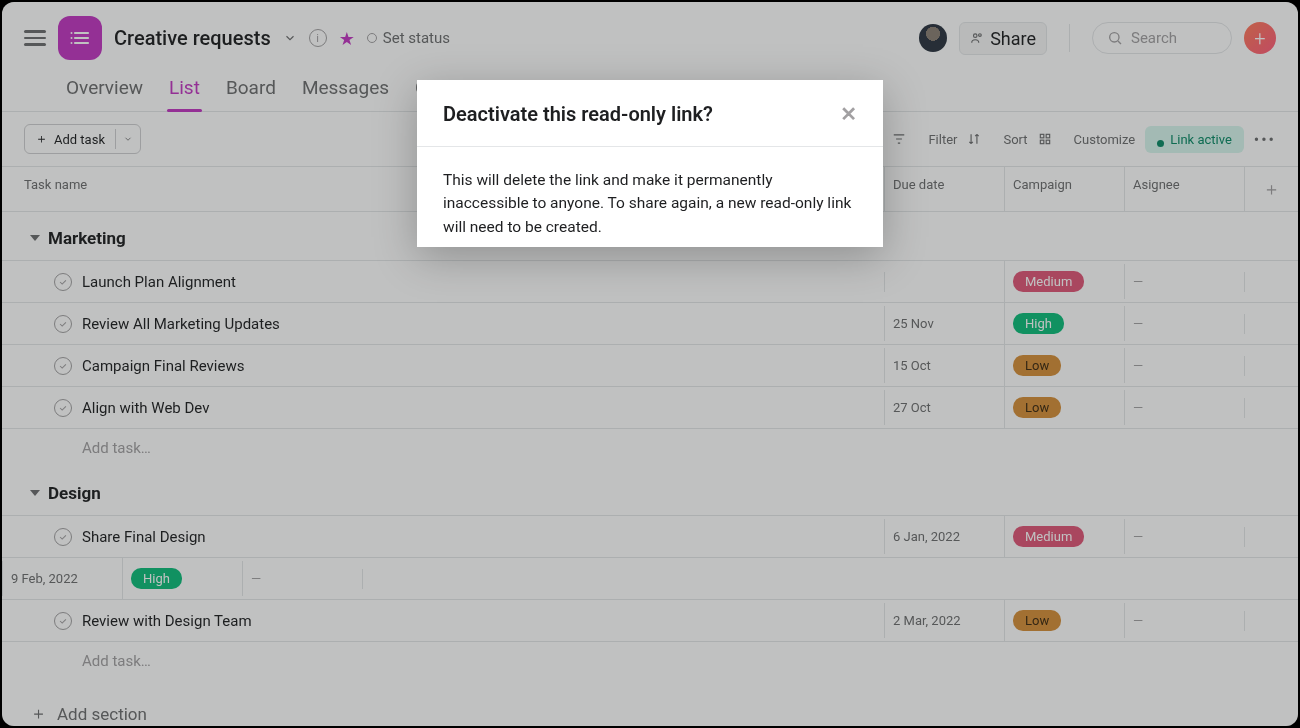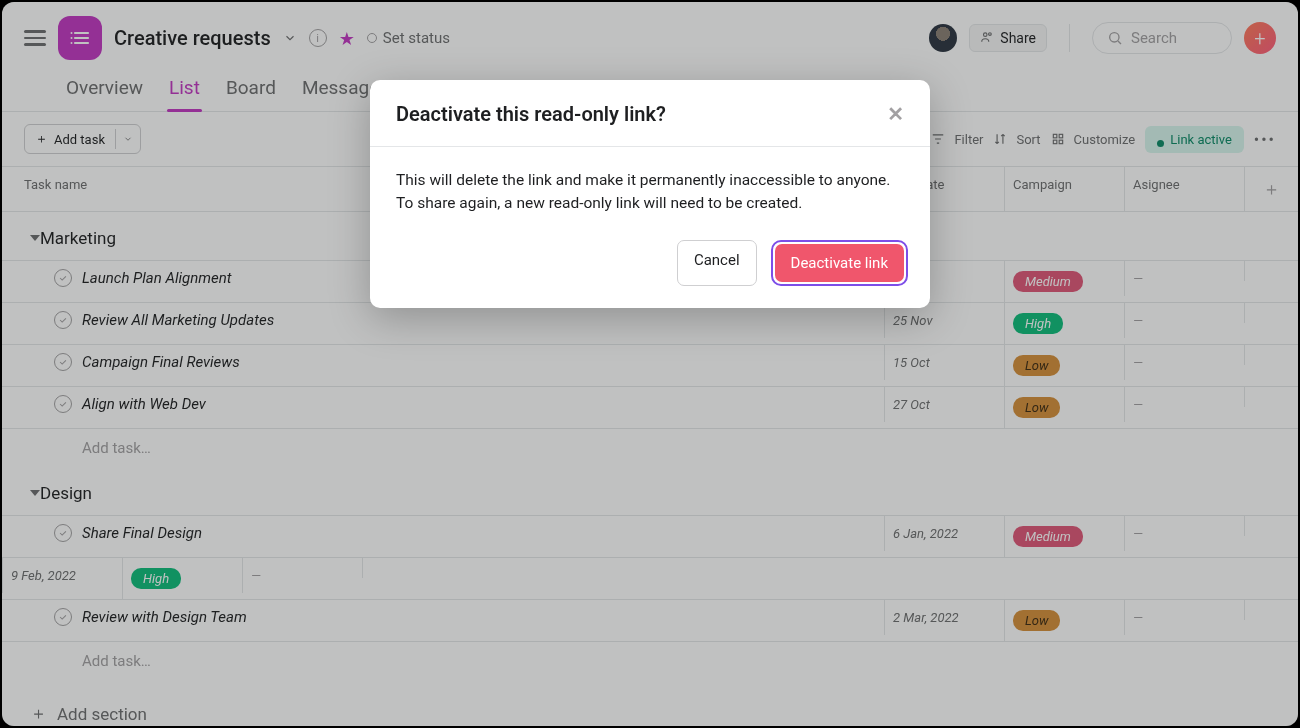--- a/index.html
+++ b/index.html
@@ -26,68 +26,68 @@
   .proj-icon{width:44px;height:44px;border-radius:12px;background:var(--accent);display:flex;align-items:center;justify-content:center;}
   .proj-icon svg{stroke:#fff;}
   .proj-title{font-size:20px;font-weight:500;color:var(--text);}
   .chev{color:#6d6e6f;}
   .info-c{width:18px;height:18px;border:1.5px solid #a2a0a2;border-radius:50%;display:inline-flex;align-items:center;justify-content:center;font-size:11px;color:#a2a0a2;}
   .star{color:var(--accent);font-size:18px;}
   .status{color:#6d6e6f;font-size:15px;display:flex;align-items:center;gap:6px;}
   .status-dot{width:10px;height:10px;border:1.5px solid #a2a0a2;border-radius:50%;}
   .spacer{flex:1;}
   .avatar{width:28px;height:28px;border-radius:50%;background:#2b3440 radial-gradient(circle at 50% 35%,#8a7f74 0 30%,#2b3440 31%);}
-  .share-btn{display:flex;gap:6px;border:1px solid var(--border);border-radius:6px;padding:5px 10px;font-size:14px;color:var(--text);background:#f5f5f5;}
+  .share-btn{display:flex;align-items:center;gap:6px;border:1px solid var(--border);border-radius:6px;padding:5px 10px;font-size:18px;color:var(--text);background:#f5f5f5;}
   .vr{width:1px;height:28px;background:var(--border);margin:0 10px;}
   .search{display:flex;align-items:center;gap:8px;border:1px solid var(--border);border-radius:18px;padding:6px 14px;width:140px;color:#a2a0a2;font-size:15px;}
   .plus-btn{width:32px;height:32px;border-radius:50%;background:linear-gradient(135deg,#ff7a59,#ff5c7c);display:flex;align-items:center;justify-content:center;color:#fff;font-size:20px;font-weight:300;}
 
   
   .tabs{display:flex;gap:22px;padding:0 62px;border-bottom:1px solid var(--border);font-size:19px;}
   .tab{padding:10px 2px 12px;color:var(--muted);position:relative;cursor:pointer;}
   .tab.active{color:var(--accent);}
   .tab.active::after{content:"";position:absolute;left:0;right:0;bottom:-1px;height:3px;background:var(--accent);border-radius:2px;}
 
   
   .toolbar{display:flex;align-items:center;padding:12px 22px;gap:10px;font-size:13px;color:var(--muted);}
   .addtask{display:flex;align-items:center;border:1px solid #cfcfd1;border-radius:6px;overflow:hidden;color:var(--text);}
   .addtask .main{padding:5px 10px;display:flex;align-items:center;gap:6px;}
   .addtask .drop{border-left:1px solid #cfcfd1;padding:5px 7px;}
-  .tbtn{display:flex;align-items:center;gap:9px;cursor:pointer;}
+  .tbtn{display:flex;align-items:center;gap:22px;cursor:pointer;}
   .link-active{background:#d7f5ed;color:#0a8a66;border-radius:6px;padding:6px 12px;display:flex;align-items:flex-end;gap:6px;}
   .link-dot{width:7px;height:7px;border-radius:50%;background:#0a8a66;}
   .more-dots{letter-spacing:2px;font-size:16px;color:#6b6c6e;}
 
   
   .cols{display:flex;border-top:1px solid var(--border);border-bottom:1px solid var(--border);font-size:13px;color:var(--muted);}
   .c-name{flex:1;padding:10px 22px;min-width:0;}
   .c-due{width:120px;padding:10px 8px;border-left:1px solid var(--border);}
   .c-pri{width:120px;padding:10px 8px;border-left:1px solid var(--border);}
   .c-asg{width:120px;padding:10px 8px;border-left:1px solid var(--border);}
   .c-add{width:54px;padding:10px 0;border-left:1px solid var(--border);display:flex;justify-content:center;color:#a2a0a2;font-size:18px;}
 
   
-  .section-title{display:flex;align-items:center;padding:16px 28px 12px;font-size:17px;font-weight:400;color:var(--text);}
+  .section-title{display:flex;align-items:center;gap:8px;padding:16px 28px 12px;font-size:17px;font-weight:700;color:var(--text);}
   .caret{width:0;height:0;border-left:5px solid transparent;border-right:5px solid transparent;border-top:6px solid #6d6e6f;}
-  .row{display:flex;align-items:flex-start;font-size:15px;color:var(--text);border-bottom:1px solid var(--border);font-style:italic;}
+  .row{display:flex;align-items:center;font-size:15px;color:var(--text);border-bottom:1px solid var(--border);}
   .row .c-name{display:flex;align-items:center;gap:10px;padding:8px 22px 8px 52px;}
   .row:first-of-type{border-top:1px solid var(--border);}
   .check{width:18px;height:18px;border:1.6px solid #a2a0a2;border-radius:50%;display:flex;align-items:center;justify-content:center;}
   .check svg{width:10px;height:10px;stroke:#a2a0a2;}
   .row .c-due,.row .c-pri,.row .c-asg{display:flex;align-items:center;font-size:13px;color:var(--muted);}
   .pill{padding:3px 12px;border-radius:10px;font-size:13px;color:#fff;}
   .pill.medium{background:var(--pill-medium);}
   .pill.high{background:var(--pill-high);}
   .pill.low{background:var(--pill-low);color:#3d2a10;}
   .dash{color:#a2a0a2;}
   .add-task-row{padding:10px 22px 10px 80px;color:#a2a0a2;font-size:15px;}
   .add-section{display:flex;align-items:center;gap:10px;padding:22px 28px;font-size:17px;color:var(--muted);}
 
   
-  .modal{position:absolute;z-index:100;left:50%;top:78px;transform:translateX(-50%);width:560px;background:#fff;border-radius:10px;box-shadow:var(--modal-shadow);overflow:hidden;}
+  .modal{position:absolute;z-index:100;left:50%;top:78px;transform:translateX(-50%);width:466px;background:#fff;border-radius:0;box-shadow:var(--modal-shadow);overflow:hidden;}
   .modal-head{display:flex;align-items:center;justify-content:space-between;padding:22px 26px 20px;font-size:20px;font-weight:600;border-bottom:1px solid var(--border);color:var(--text);}
   .modal-close{color:#a2a0a2;font-size:20px;cursor:pointer;line-height:1;}
   .modal-body{padding:22px 26px 8px;font-size:15.5px;line-height:1.5;color:var(--text);}
   .modal-foot{display:flex;justify-content:flex-end;gap:14px;padding:16px 22px 22px;}
   .btn{padding:10px 16px;border-radius:7px;font-size:15px;cursor:pointer;}
   .btn.cancel{background:#fff;border:1px solid #cfcfd1;color:var(--text);}
   .btn.danger{background:#f0566c;border:none;color:#fff;}
   .danger-ring{border:2px solid #7d4ee8;border-radius:10px;padding:2px;}
 
   svg{display:block;}
@@ -348,21 +348,15 @@
     <span>Add section</span>
   </div>
 
   <div class="dim-overlay"></div>
   <div class="modal">
     <div class="modal-head">
       <span>Deactivate this read-only link?</span>
       <span class="modal-close">✕</span>
     </div>
     <div class="modal-body">This will delete the link and make it permanently inaccessible to anyone. To share again, a new read-only link will need to be created.</div>
-    <div class="modal-foot">
-      <div class="btn cancel">Cancel</div>
-      <div class="danger-ring">
-        <div class="btn danger">Deactivate link</div>
-      </div>
-    </div>
   </div>
 
 </div>
 
 </body></html>

